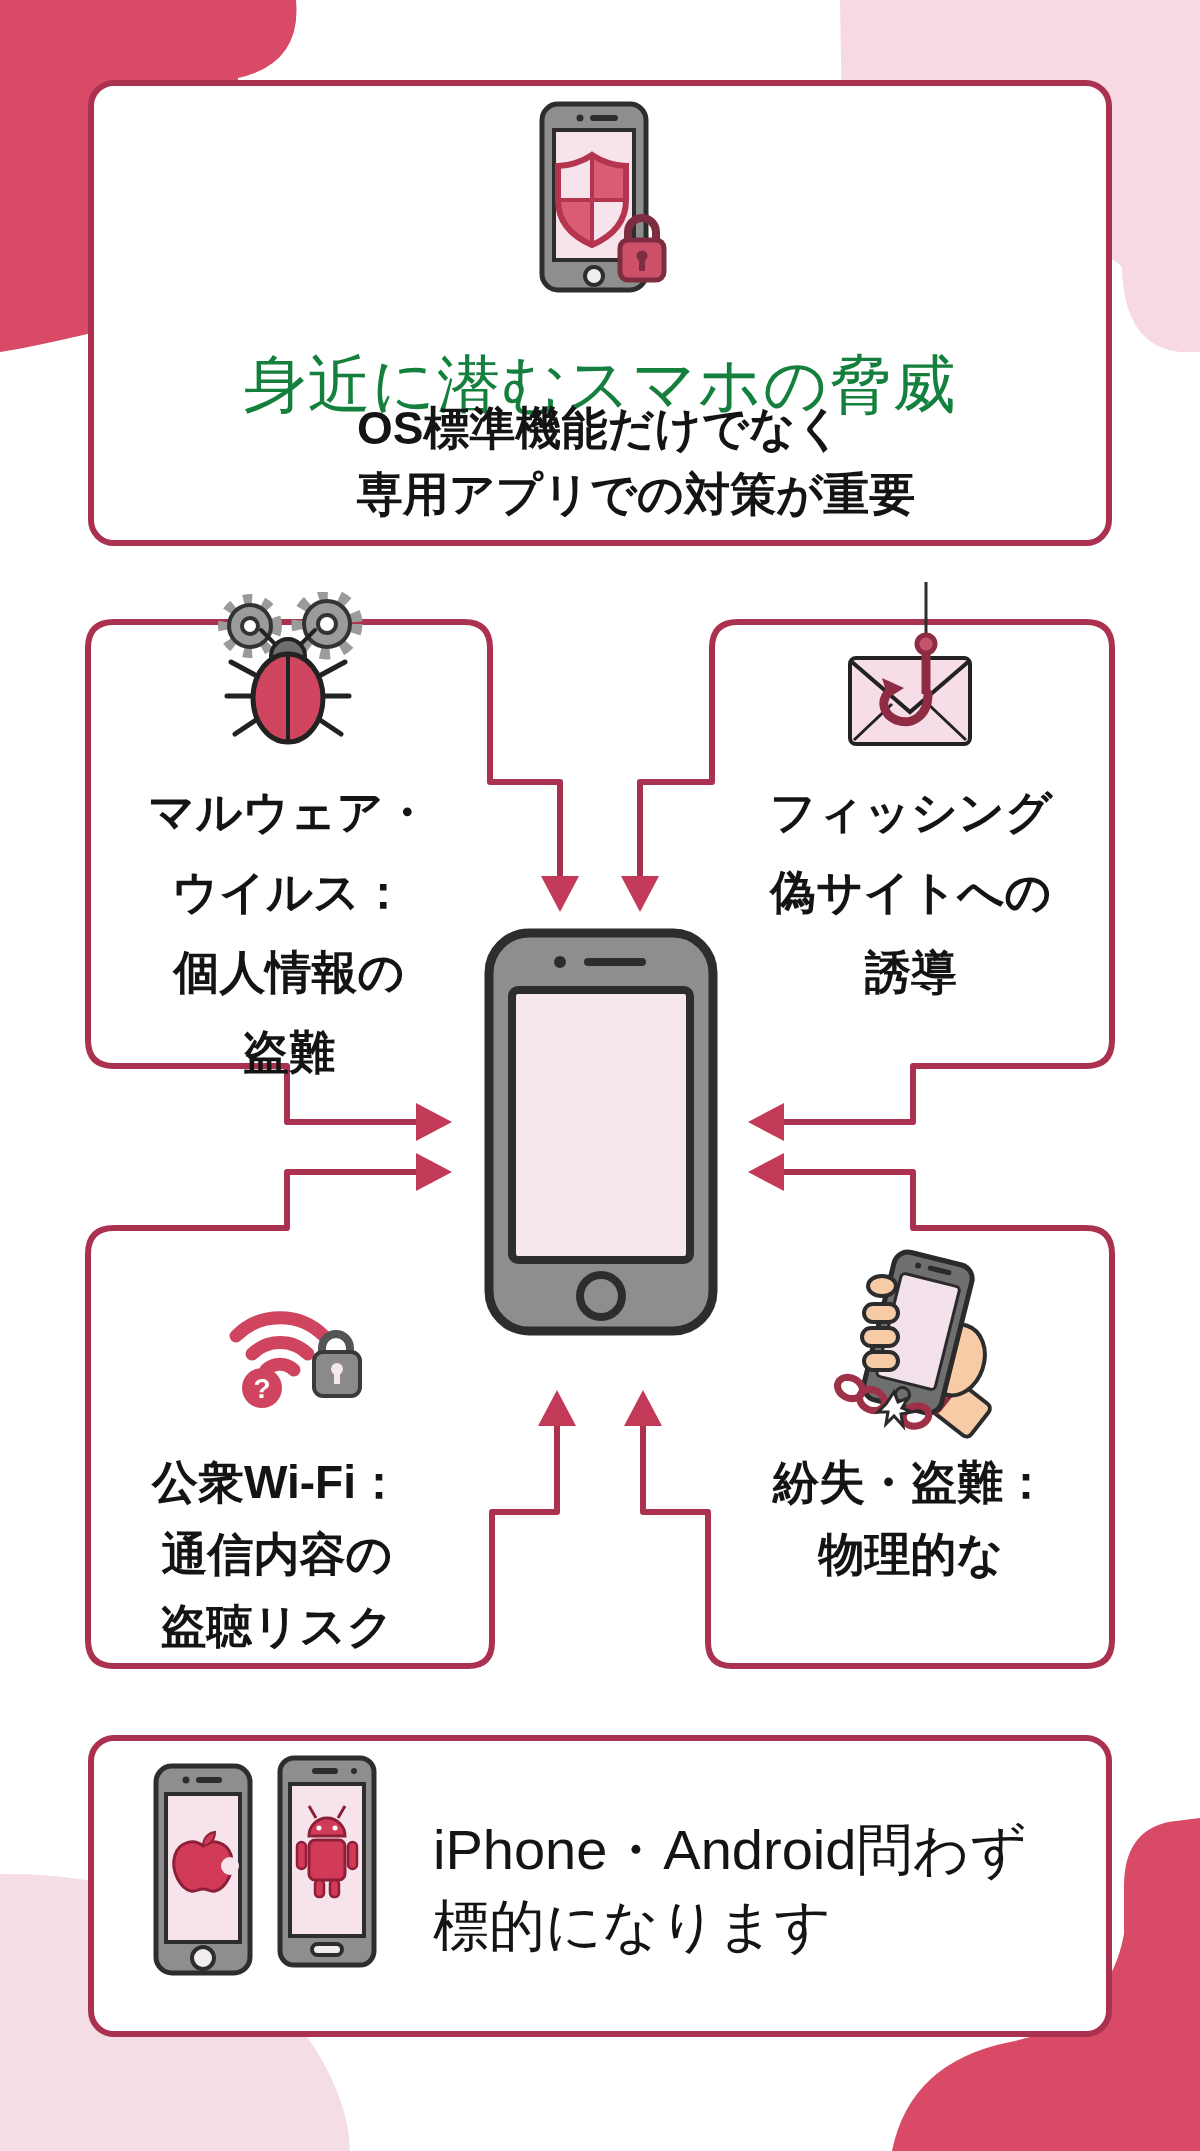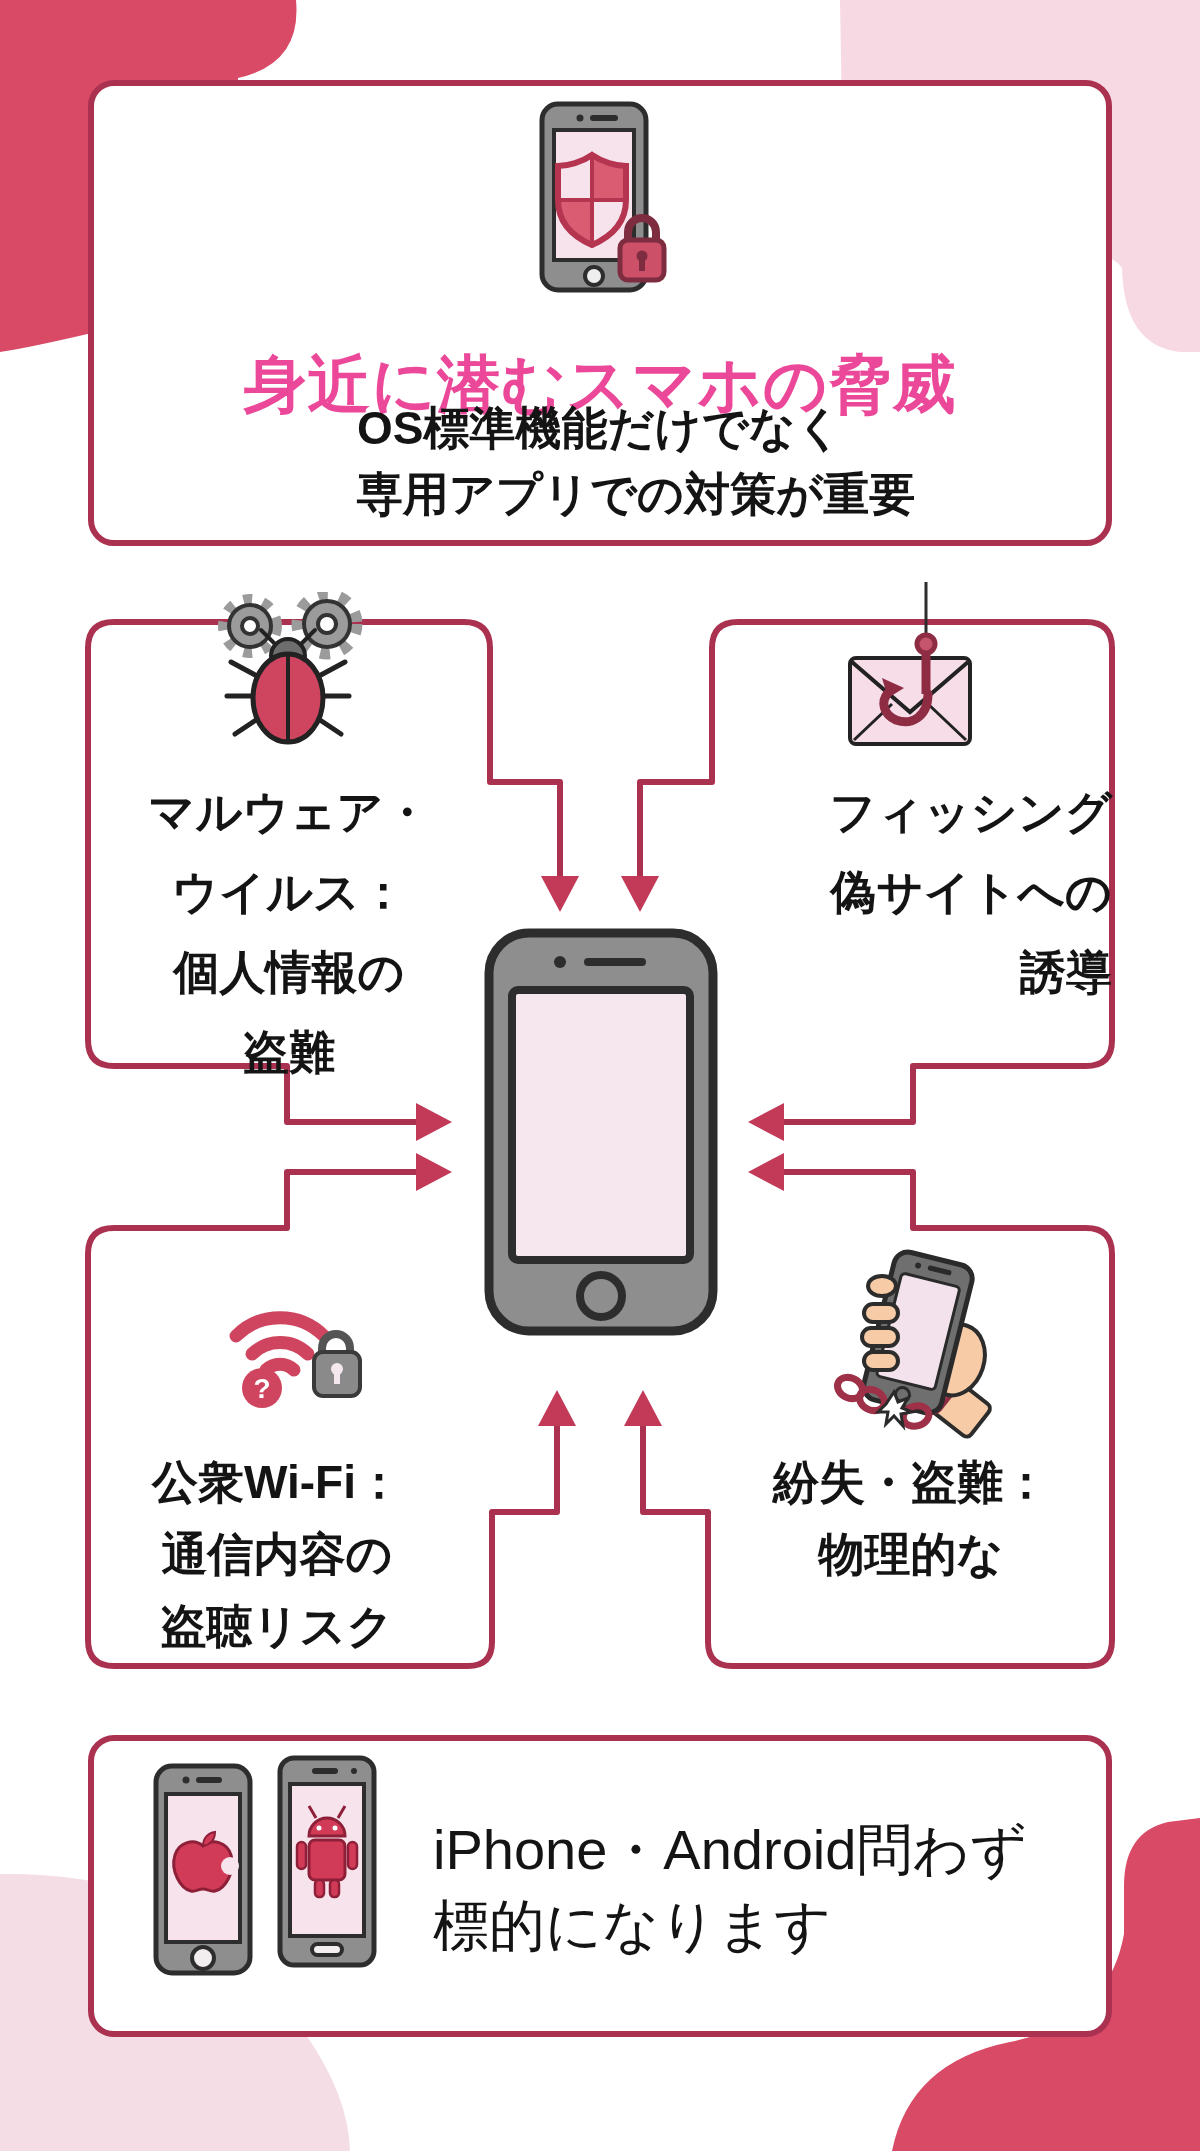--- a/index.html
+++ b/index.html
@@ -3,21 +3,21 @@
 <meta charset="utf-8">
 <style>
   html,body{margin:0;padding:0;background:#ffffff;}
   body{font-family:"Liberation Sans","DejaVu Sans",sans-serif;color:#161616;}
   #canvas{position:relative;width:1200px;height:2151px;background:#ffffff;overflow:hidden;}
   .card{position:absolute;background:#ffffff;border:6px solid #ab3150;border-radius:26px;box-sizing:border-box;z-index:2;}
   .bg-svg{position:absolute;left:0;top:0;z-index:0;}
   .diagram-svg{position:absolute;left:0;top:0;z-index:1;}
   .icon{position:absolute;z-index:3;}
   .page-title{position:absolute;left:88px;top:300px;width:1024px;text-align:center;
-    font-size:63px;font-weight:700;letter-spacing:1px;z-index:3;color:#ec4899;}
+    font-size:63px;font-weight:400;letter-spacing:1px;z-index:3;color:#15803d;}
   .page-sub{position:absolute;left:88px;width:1024px;text-align:center;
     font-size:46px;font-weight:800;z-index:3;color:#141414;}
   .tblock{position:absolute;text-align:center;font-size:46px;font-weight:800;z-index:3;color:#141414;}
   .lh80 div{line-height:80px;}
   .lh72 div{line-height:72px;}
   .footer-text{position:absolute;left:433px;top:1812px;font-size:56px;font-weight:400;
     line-height:76px;z-index:3;color:#141414;}
 </style>
 </head>
 <body>
@@ -144,21 +144,21 @@
     <polygon points="74,152 78,162 88,158 82,168 92,172 81,174 83,186 74,176 66,184 68,172 58,172 66,164" fill="#ffffff" stroke="#2a2a2a" stroke-width="3"></polygon>
   </svg>
 
   <div class="tblock lh80" style="left:88px;top:772px;width:402px;">
     <div>マルウェア・</div>
     <div>ウイルス：</div>
     <div>個人情報の</div>
     <div>盗難</div>
   </div>
 
-  <div class="tblock lh80" style="left:710px;top:772px;width:402px;text-align:right;">
+  <div class="tblock lh80" style="left:710px;top:772px;width:402px;">
     <div>フィッシング</div>
     <div>偽サイトへの</div>
     <div>誘導</div>
   </div>
 
   <div class="tblock lh72" style="left:76px;top:1446px;width:402px;">
     <div>公衆Wi-Fi：</div>
     <div>通信内容の</div>
     <div>盗聴リスク</div>
   </div>

